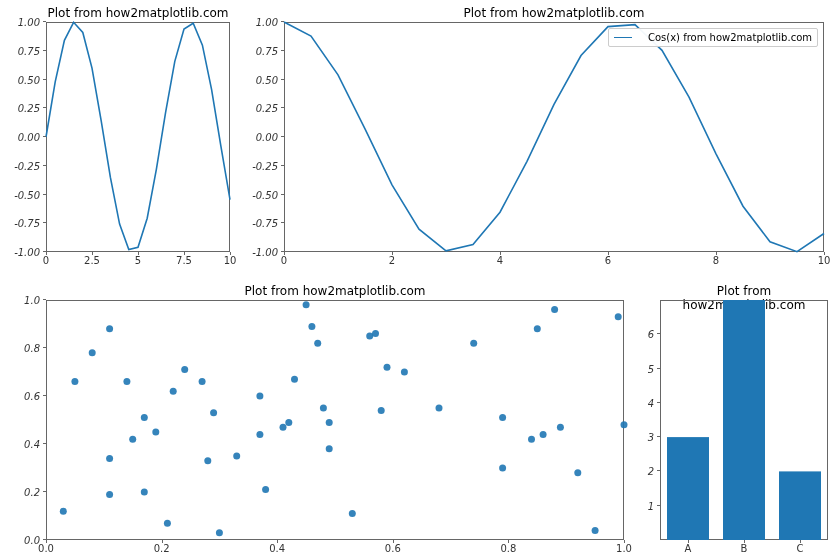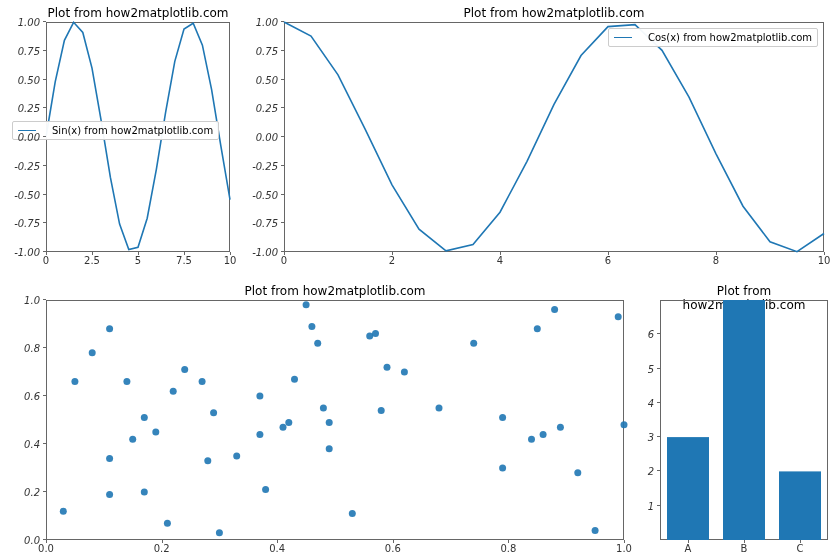--- a/index.html
+++ b/index.html
@@ -72,24 +72,20 @@
 <body>
 
 <div class="figure">
 
   <div class="subplot" id="sp0" style="left: 46px; top: 22px; width: 184px; height: 230px;">
     <div class="title">Plot from how2matplotlib.com</div>
     <div class="axes"></div>
     <svg id="svg0" width="184" height="230">
         <path d="M0.0,115.0 L9.2,59.9 L18.4,18.3 L27.6,0.3 L36.8,10.5 L46.0,46.1 L55.2,98.8 L64.4,155.4 L73.6,202.1 L82.8,227.5 L92.0,225.3 L101.2,196.2 L110.4,147.1 L119.6,90.3 L128.8,39.4 L138.0,7.1 L147.2,1.3 L156.4,23.2 L165.6,67.6 L174.8,123.6 L184.0,177.6 " class="series"></path>
       </svg>
-    <div class="legend" id="lg0" style="left: -34px; top: 98.9px;">
-      <span class="line-swatch"></span>
-      <span>Sin(x) from how2matplotlib.com</span>
-    </div>
   <div class="tick-mark-x" style="left: 0%;"></div>
       <div class="tick x" style="left: 0%;">0</div>
       <div class="tick-mark-x" style="left: 25%;"></div>
       <div class="tick x" style="left: 25%;">2.5</div>
       <div class="tick-mark-x" style="left: 50%;"></div>
       <div class="tick x" style="left: 50%;">5</div>
       <div class="tick-mark-x" style="left: 75%;"></div>
       <div class="tick x" style="left: 75%;">7.5</div>
       <div class="tick-mark-x" style="left: 100%;"></div>
       <div class="tick x" style="left: 100%;">10</div>

